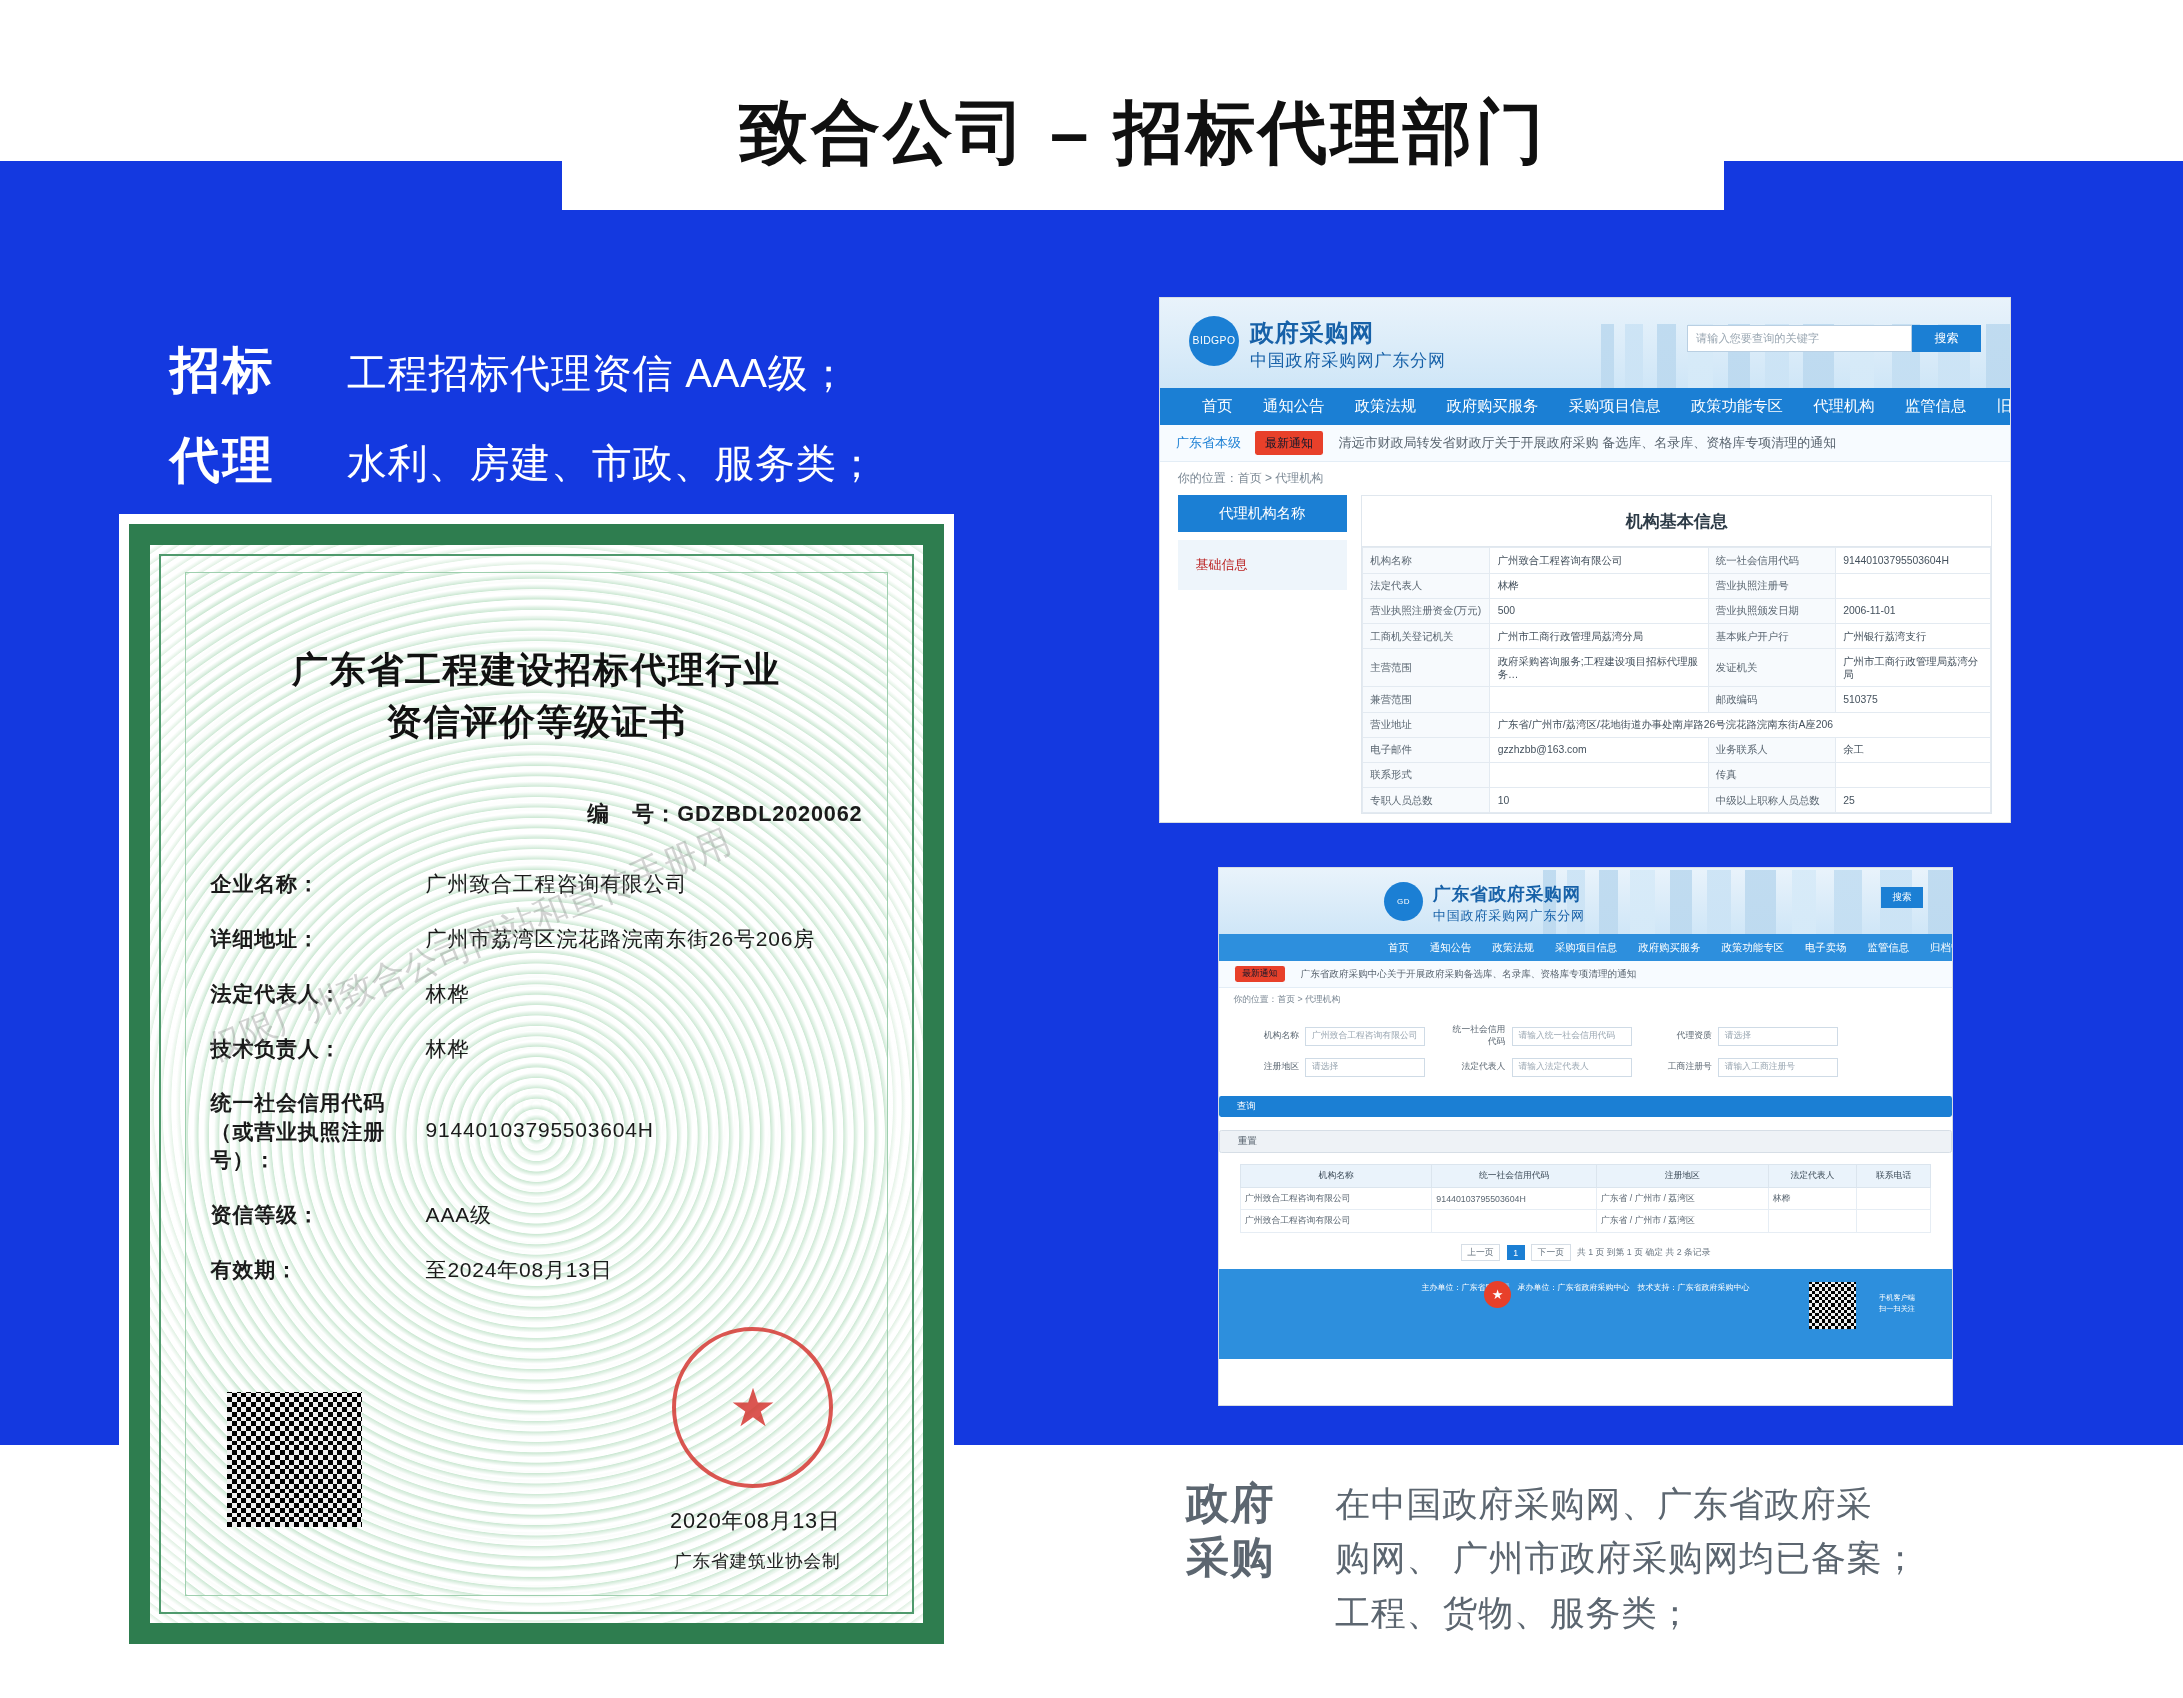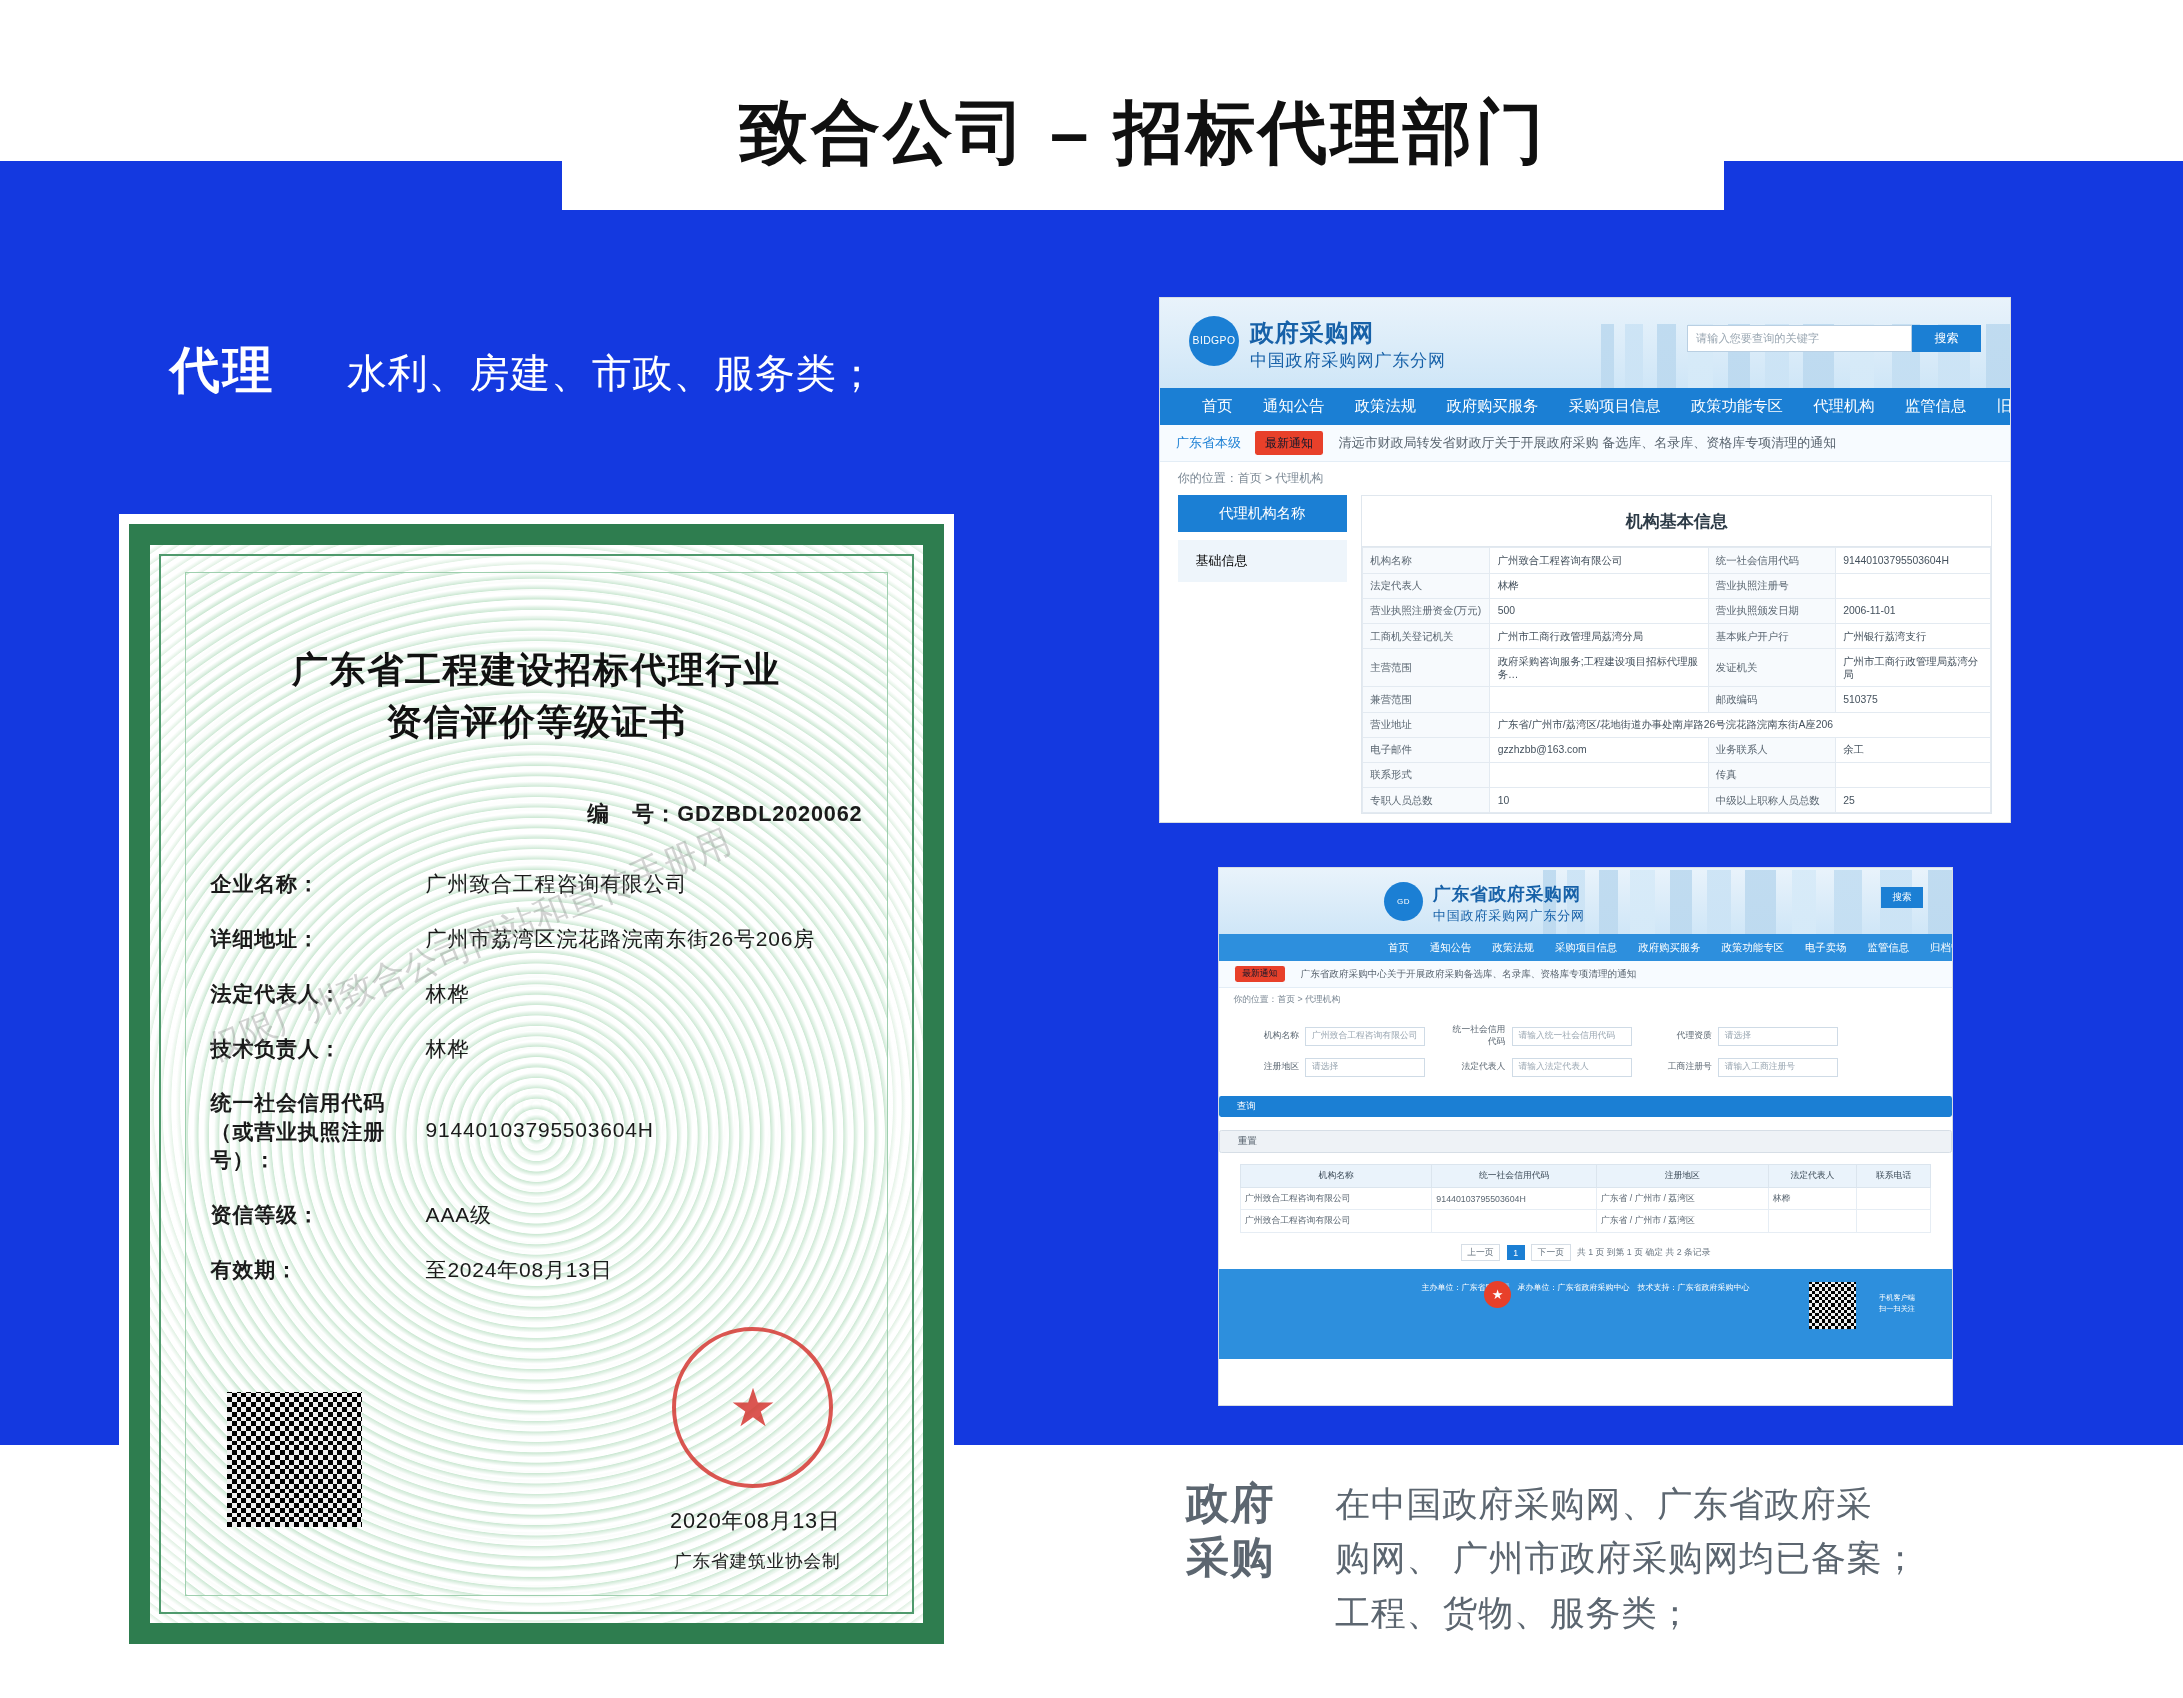--- a/index.html
+++ b/index.html
@@ -292,22 +292,22 @@
     color: #7b8894;
   }
   .crumb.small { font-size: 8.8px; padding: 5.6px 14.4px; }
   .body-area { display: flex; padding: 0 17.7px 14.4px 17.7px; }
   .side-col { width: 169px; flex: none; }
   .side-head {
     background: #1b7fd4; color: #fff; font-size: 14.4px;
     height: 37px; display: flex; align-items: center; justify-content: center;
   }
   .side-item {
-    background: #eef5fb; color: #000000; font-size: 13px;
-    height: 42px; margin-top: 8px;
+    background: #eef5fb; color: #b91c1c; font-size: 13px;
+    height: 50px; margin-top: 8px;
     display: flex; align-items: center; padding-left: 17.7px;
     box-sizing: border-box;
   }
   .main-col { flex: 1; margin-left: 14.4px; border: 0.8px solid #e0e7ee; }
   .panel-title {
     text-align: center; font-size: 17px; font-weight: bold; color: #2c3a46;
     padding: 14.4px 0 13px; border-bottom: 0.8px solid #e0e7ee;
   }
   table.info {
     width: 100%;
@@ -388,20 +388,24 @@
 
 <div class="bg-top-white"></div>
 <div class="bg-blue"></div>
 <div class="bg-bottom-white"></div>
 
 <div class="title-box">
   <div class="title-text">致合公司 – 招标代理部门</div>
 </div>
 
 <div class="label-block">
+  <div class="label-row">
+    <div class="label-key">招标</div>
+    <div class="label-val">工程招标代理资信 AAA级；</div>
+  </div>
   <div class="label-row">
     <div class="label-key">代理</div>
     <div class="label-val">水利、房建、市政、服务类；</div>
   </div>
 </div>
 
 <div class="cert-wrap">
   <div class="cert">
     <div class="cert-inner"></div>
     <div class="cert-content">

